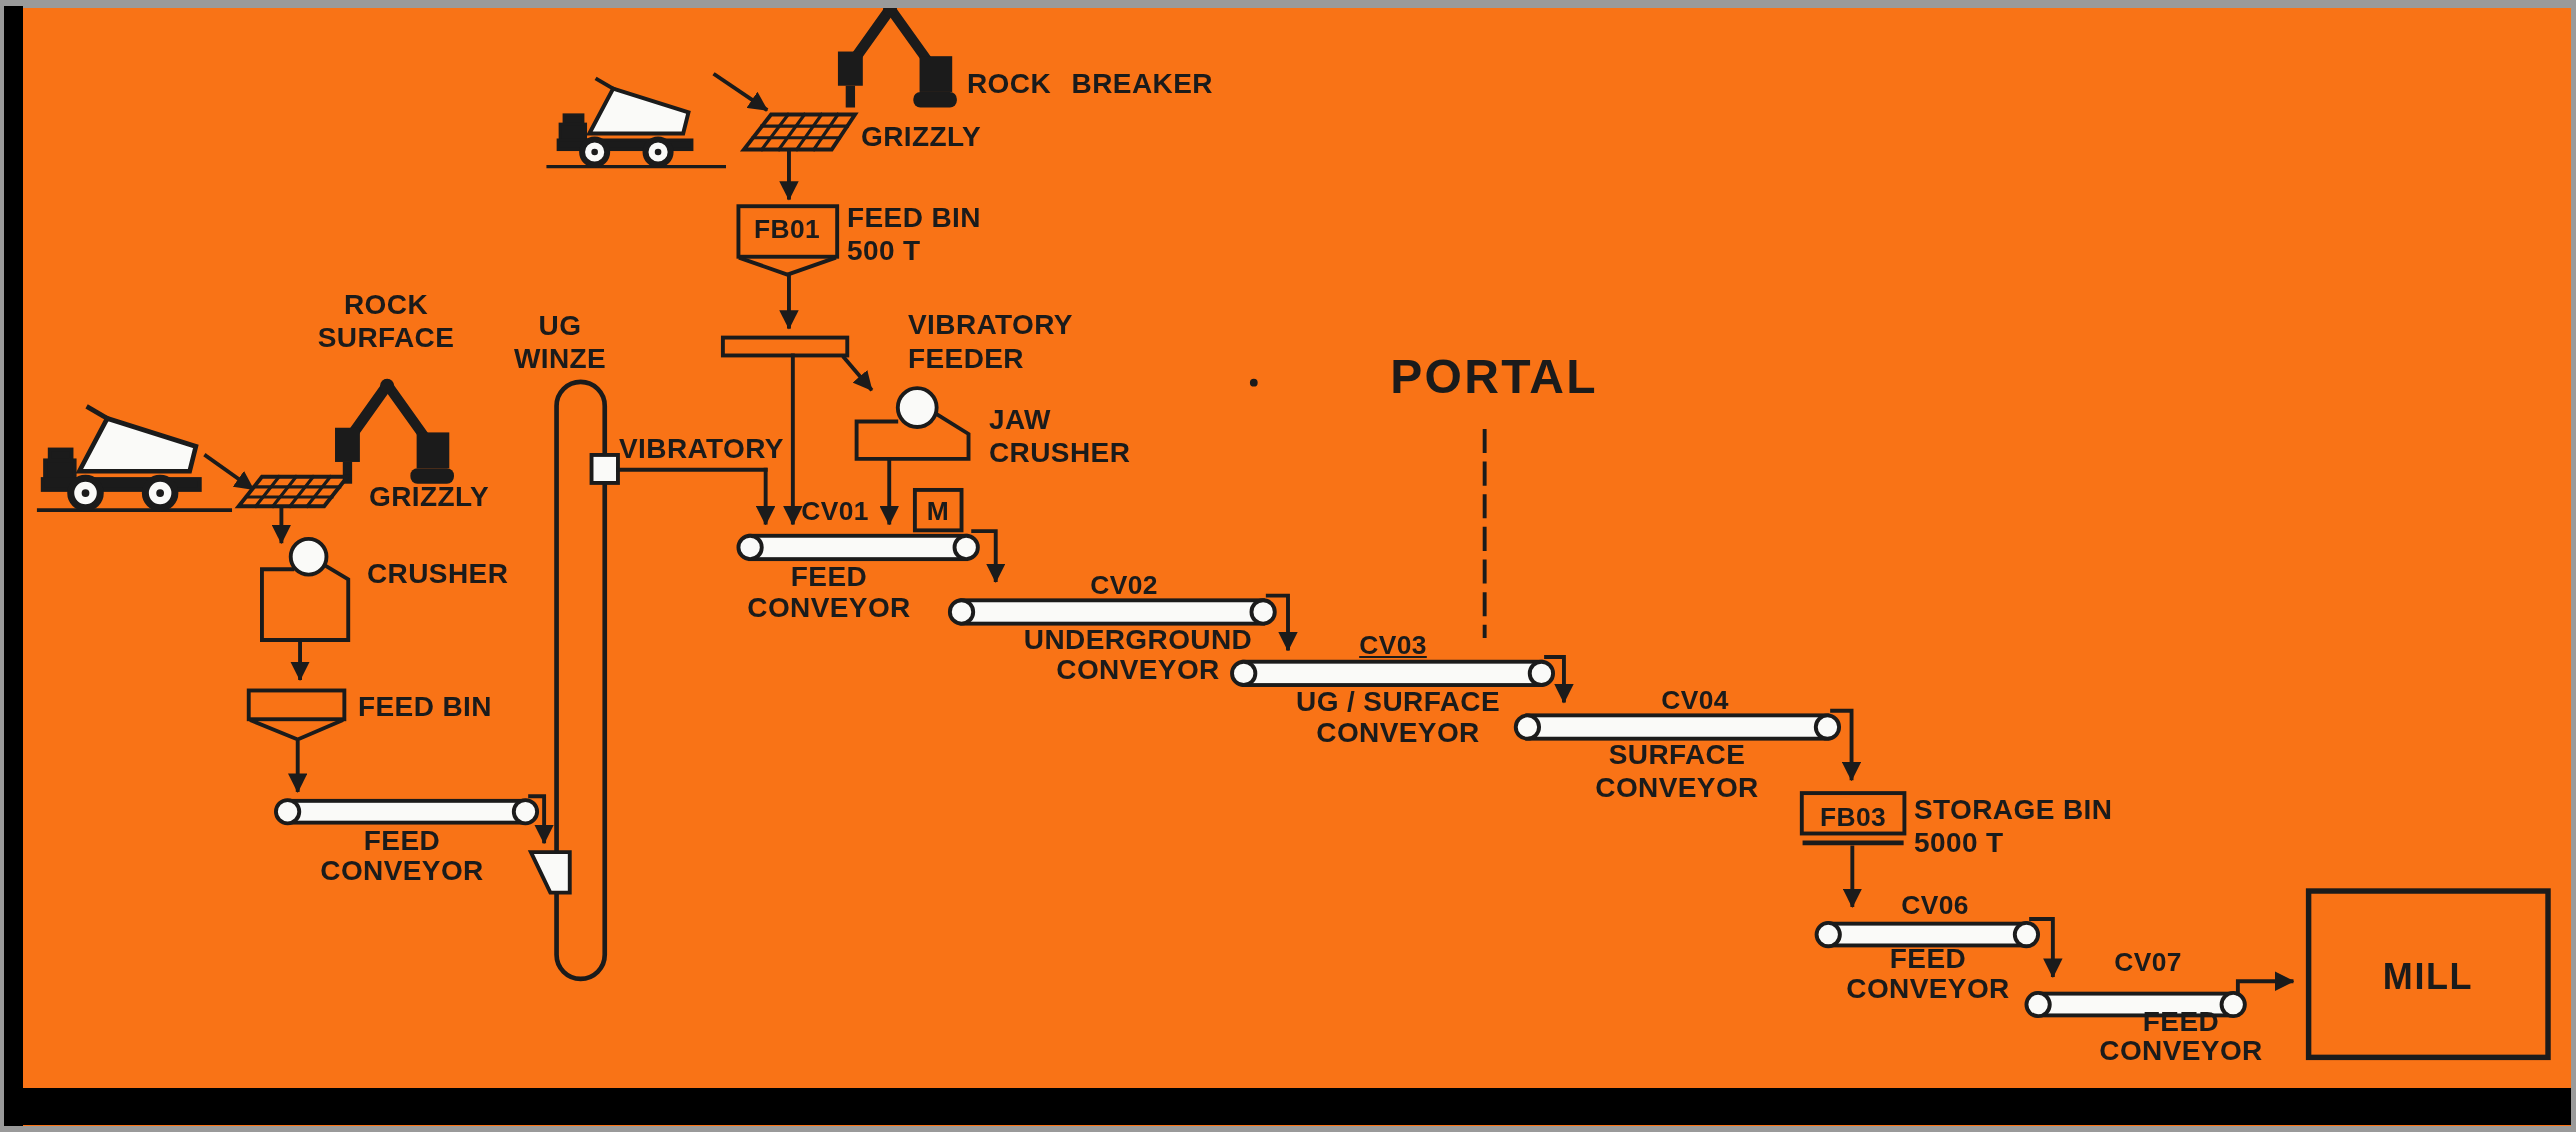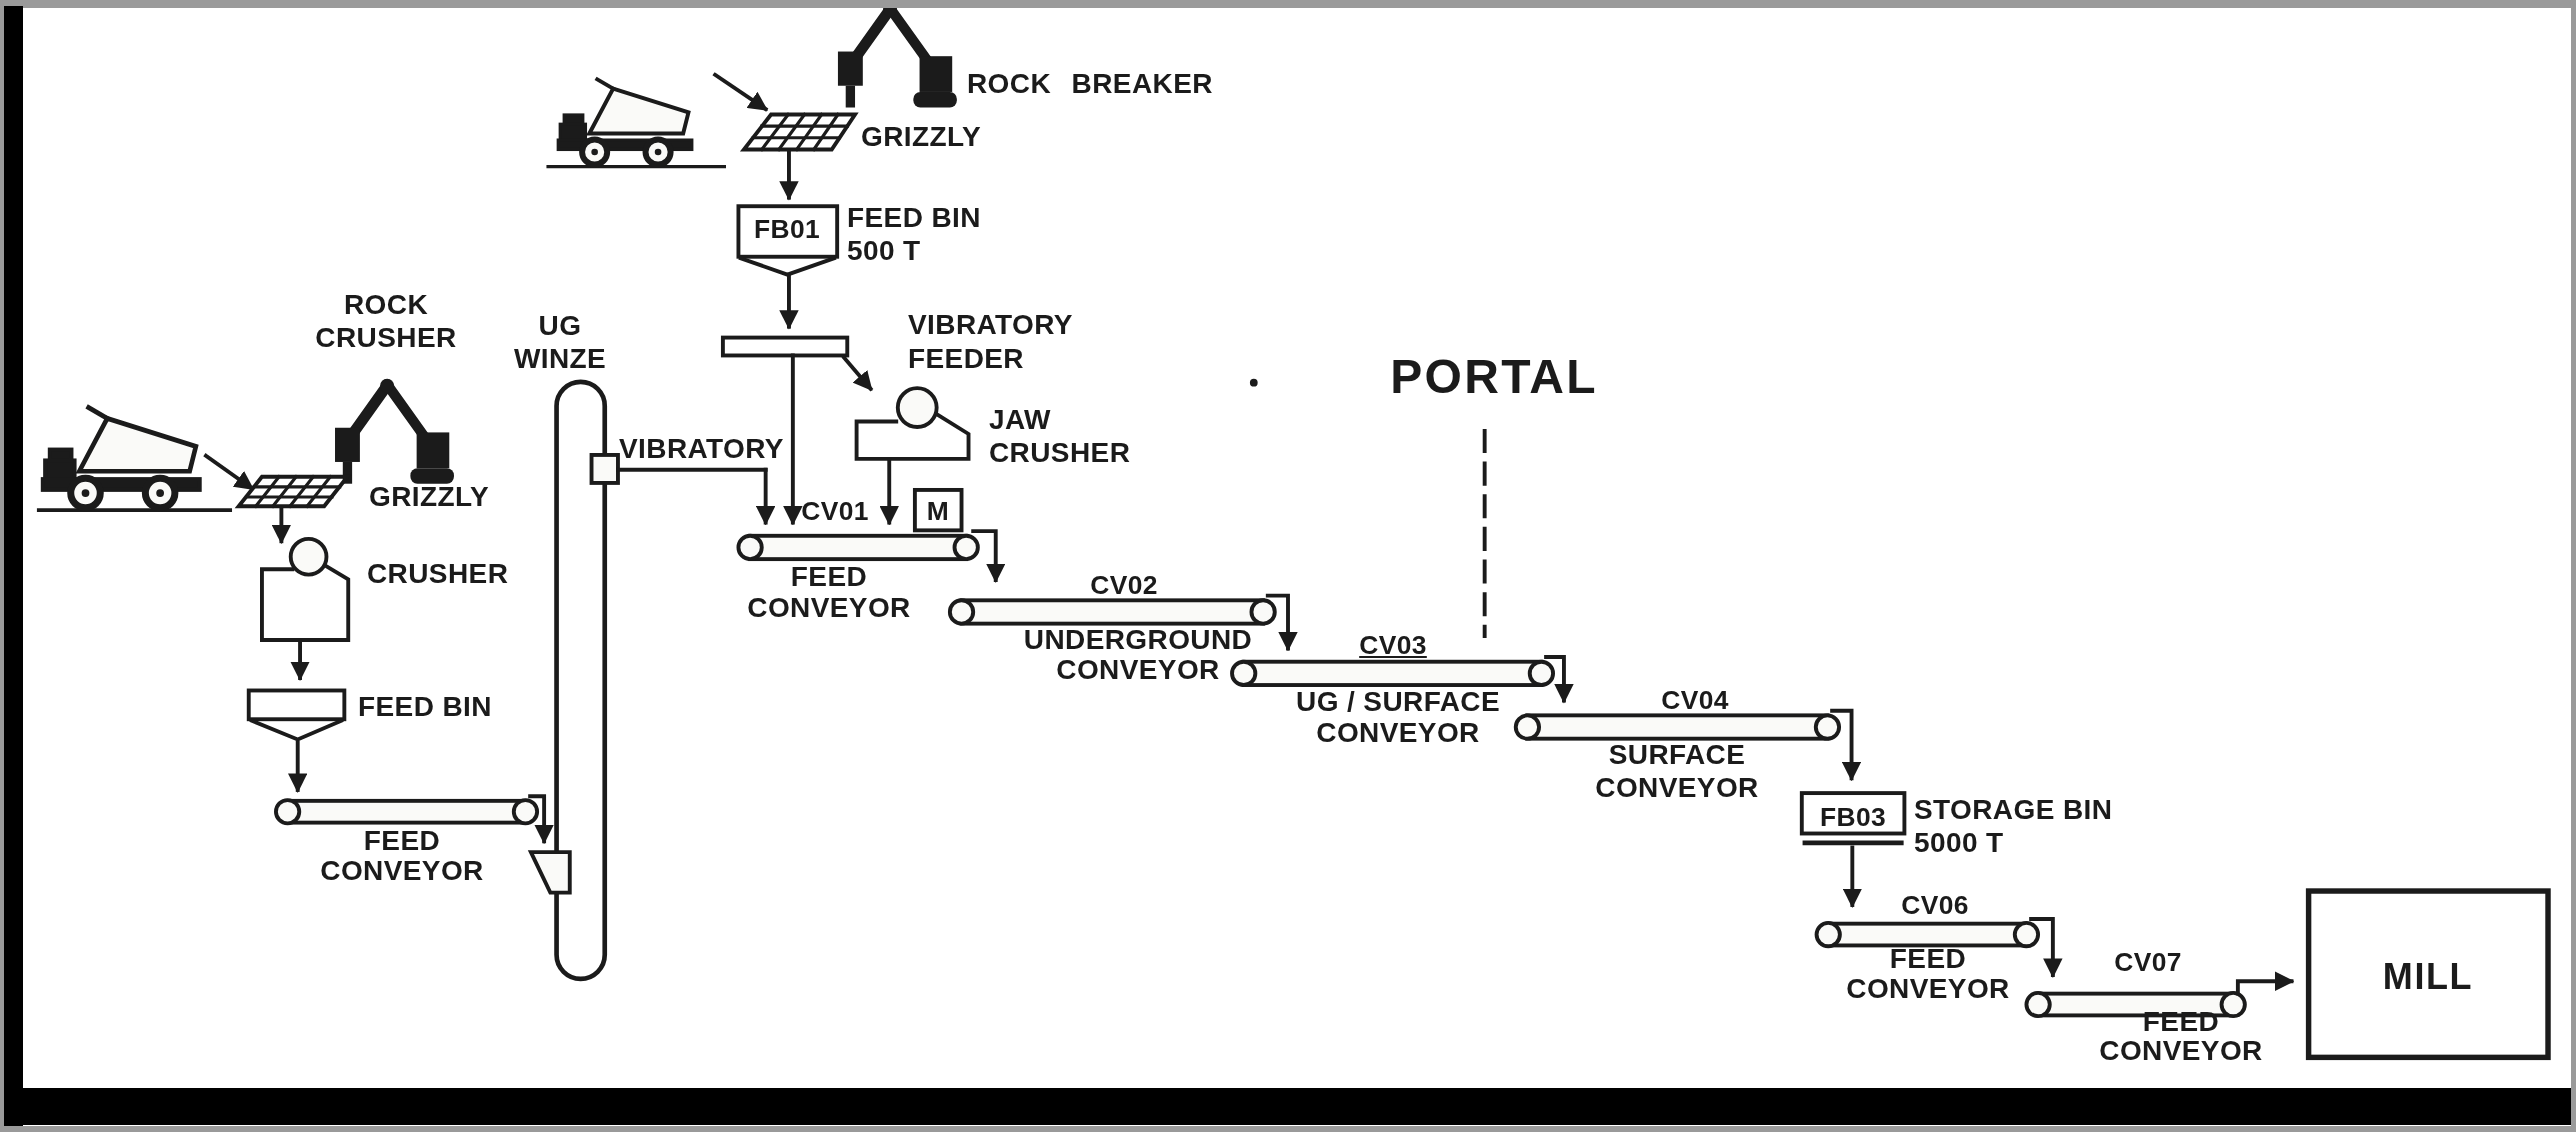--- a/index.html
+++ b/index.html
@@ -1,18 +1,18 @@
 <!DOCTYPE html>
 <html style="font-size:12.4px"><head>
 <meta charset="utf-8">
 <style>
   html,body{margin:0;padding:0;background:#666;}
   #stage{
     position:relative;width:2576px;height:1133px;overflow:hidden;
-    background:#ffffff;
+    background:#f97316;
     font-family:"Liberation Sans", sans-serif;
   }
   .frame{position:absolute;}
   .lbl{
     position:absolute;color:#1b1b1b;font-weight:700;
     font-size:28px;line-height:33px;letter-spacing:0.4px;
     white-space:pre-line;
   }
   .c{transform:translateX(-50%);text-align:center;}
   .tag{font-size:26.4px;line-height:29.5px;}
@@ -190,21 +190,21 @@
   <div class="lbl tag c" style="left:787px;top:215px;">FB01</div>
   <div class="lbl" style="left:847px;top:201px;">FEED BIN
 500 T</div>
   <div class="lbl" style="left:908px;top:308px;line-height:34px;">VIBRATORY
 FEEDER</div>
   <div class="lbl" style="left:989px;top:403px;">JAW
 CRUSHER</div>
   <div class="lbl tag c" style="left:938px;top:497px;">M</div>
 
   <div class="lbl c" style="left:386px;top:288px;">ROCK
-CRUSHER</div>
+SURFACE</div>
   <div class="lbl" style="left:369px;top:480px;">GRIZZLY</div>
   <div class="lbl" style="left:367px;top:557px;">CRUSHER</div>
   <div class="lbl" style="left:358px;top:690px;">FEED BIN</div>
   <div class="lbl c" style="left:402px;top:826px;line-height:29.5px;">FEED
 CONVEYOR</div>
 
   <div class="lbl c" style="left:560px;top:309px;">UG
 WINZE</div>
   <div class="lbl" style="left:619px;top:432px;">VIBRATORY</div>
 

